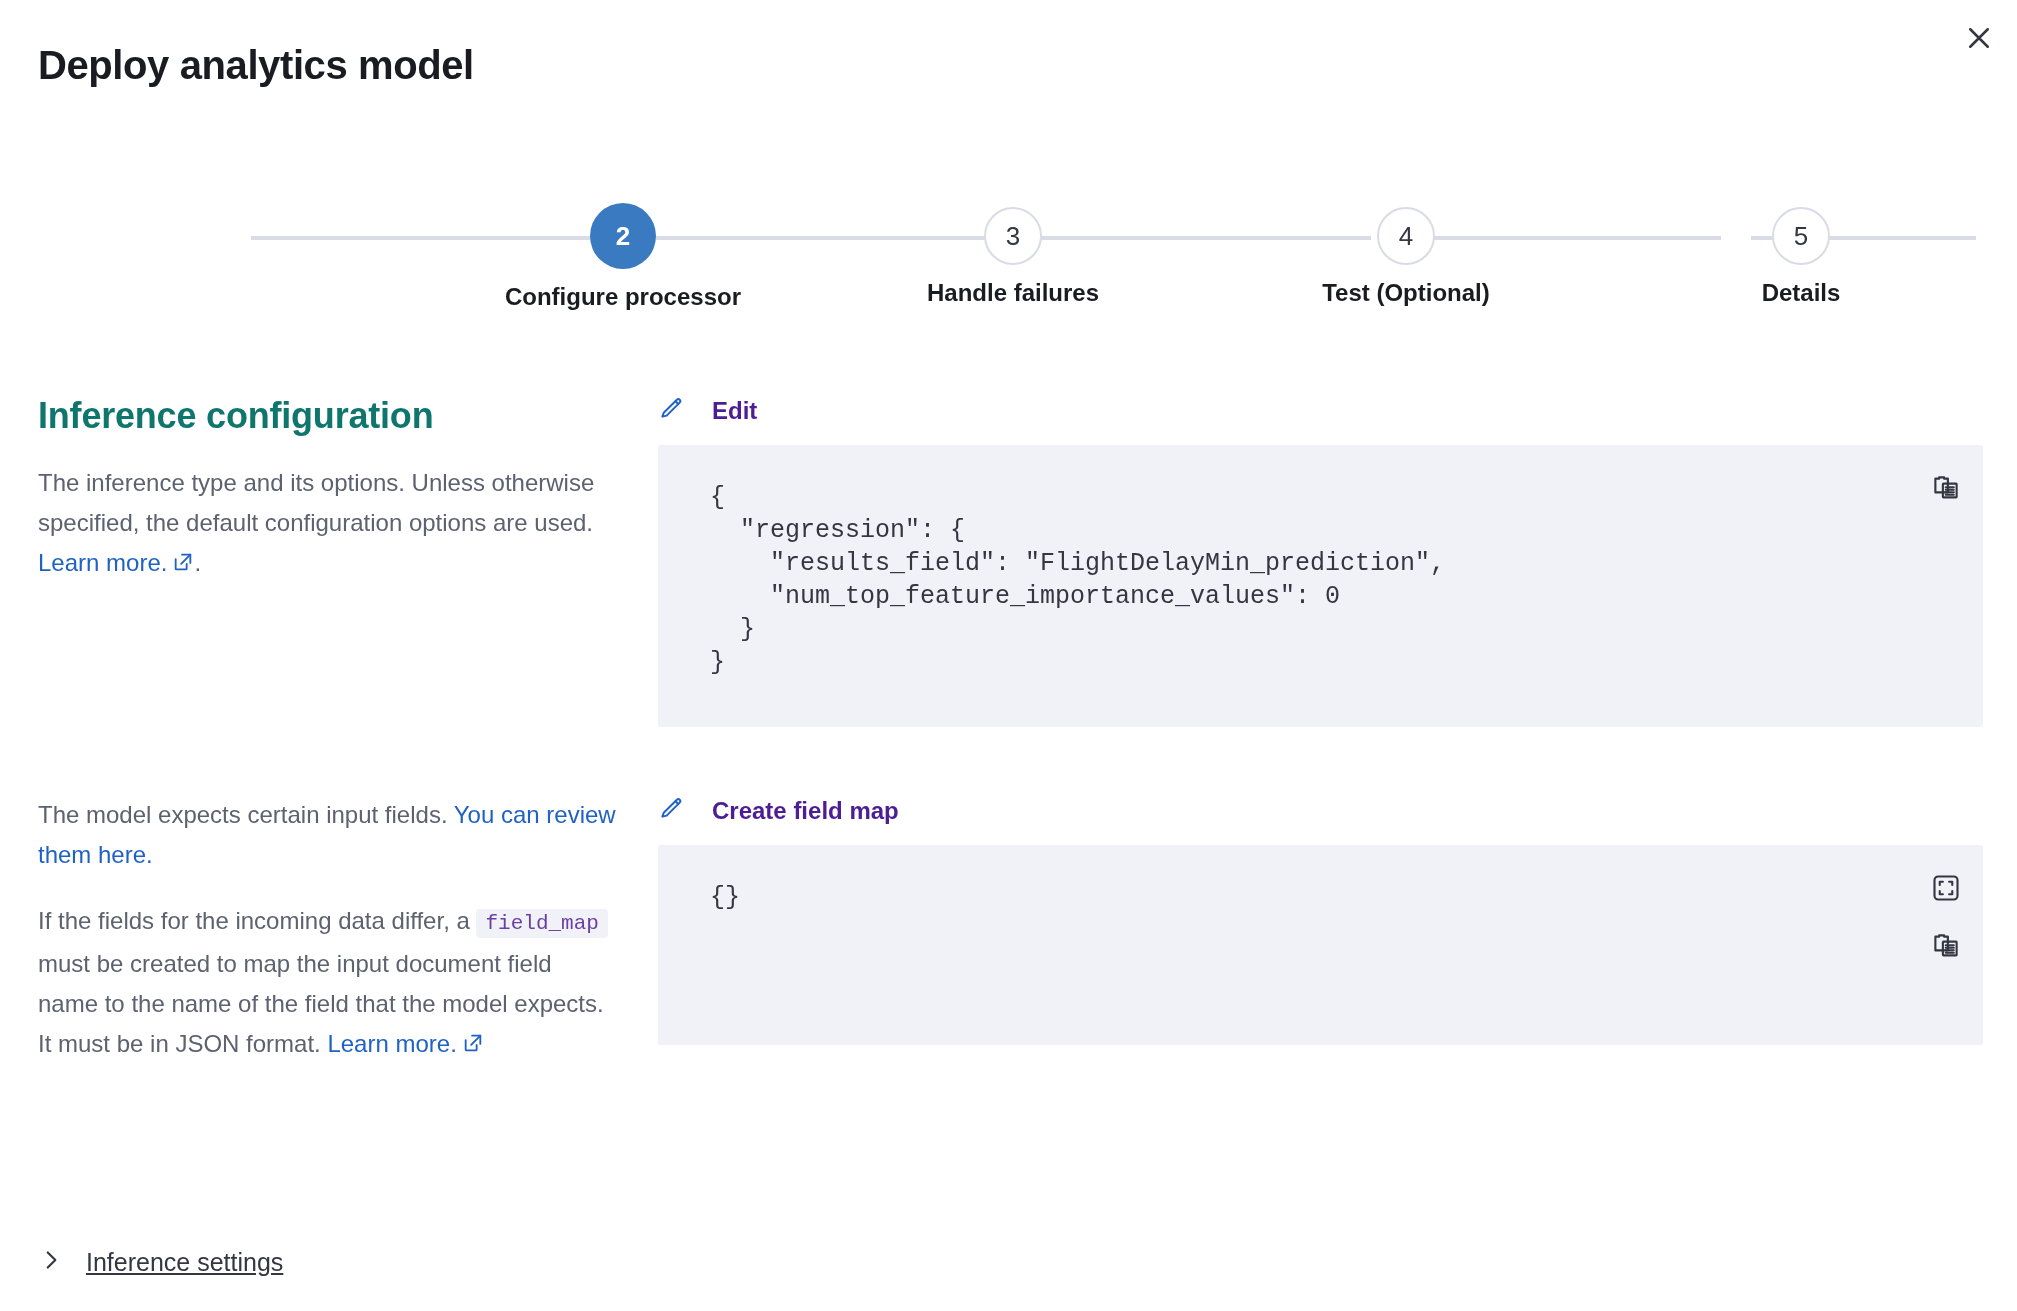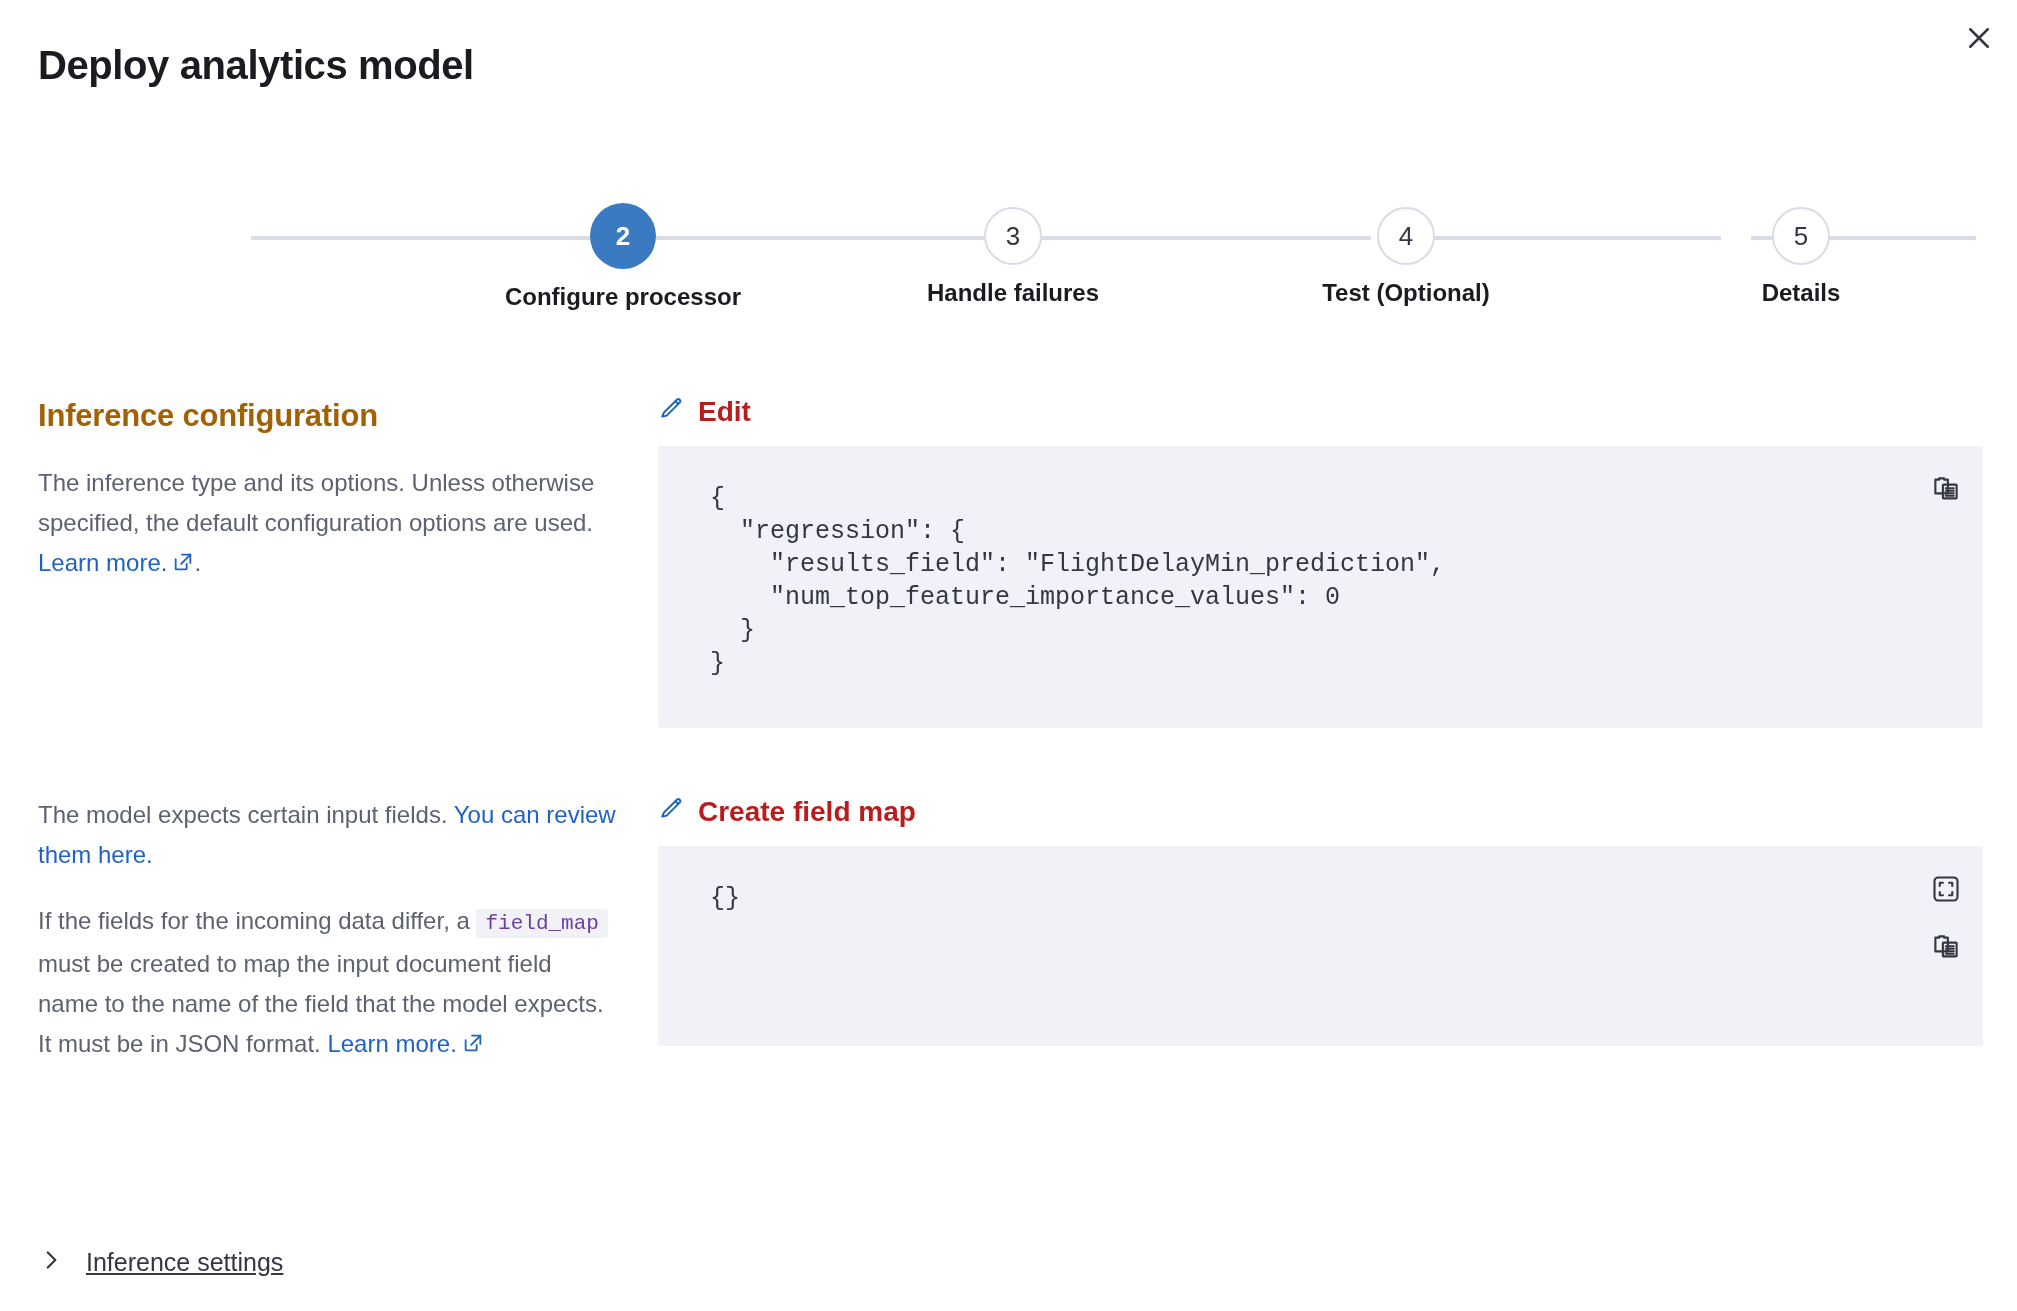--- a/index.html
+++ b/index.html
@@ -119,24 +119,24 @@
     position: absolute;
     left: 38px;
     width: 580px;
   }
   .col-right {
     position: absolute;
     left: 658px;
     width: 1325px;
   }
   .section-heading {
-    font-size: 31px;
+    font-size: 36px;
     line-height: 42px;
     font-weight: 700;
-    color: #a16207;
+    color: #0f766e;
     margin: 0 0 26px 0;
     letter-spacing: -0.2px;
   }
   .section-para {
     font-size: 24px;
     line-height: 40px;
     color: #5d6270;
     margin: 0 0 26px 0;
   }
   .section-para:last-child { margin-bottom: 0; }
@@ -157,23 +157,23 @@
     background: #f1f2f7;
     color: #6b3fa0;
     padding: 3px 9px;
     border-radius: 4px;
   }
 
   
   .action-link {
     display: inline-flex;
     align-items: center;
-    gap: 14px;
-    color: #b91c1c;
-    font-size: 28px;
+    gap: 28px;
+    color: #4c1d95;
+    font-size: 24px;
     font-weight: 600;
     text-decoration: none;
     cursor: pointer;
     margin-bottom: 18px;
   }
 
   
   .code-block {
     position: relative;
     background: #f1f2f7;

